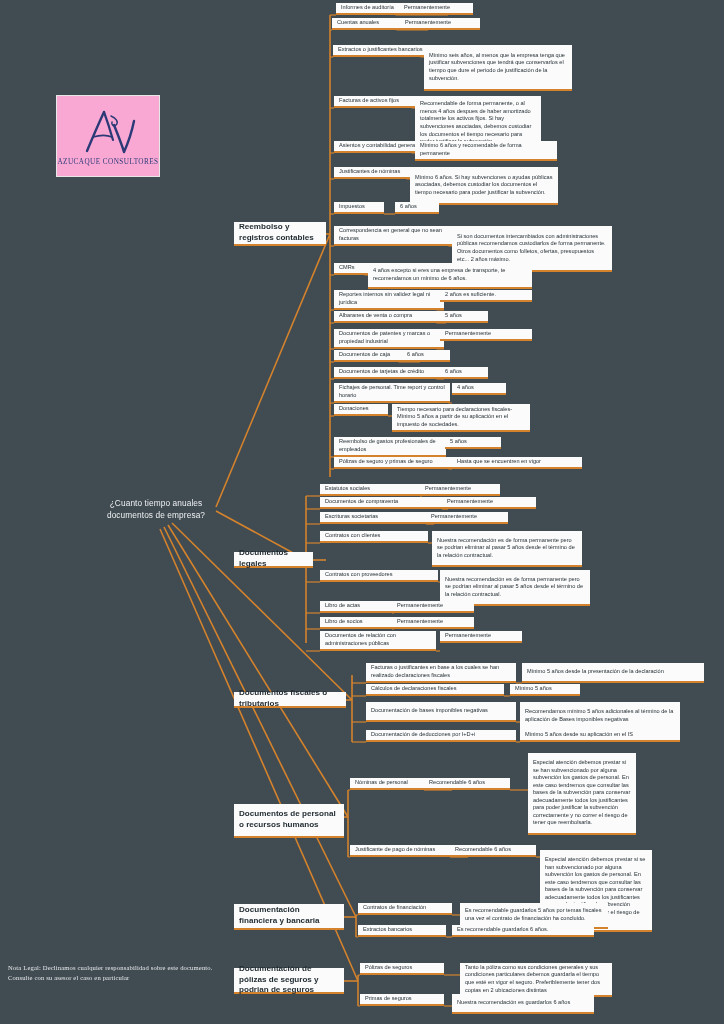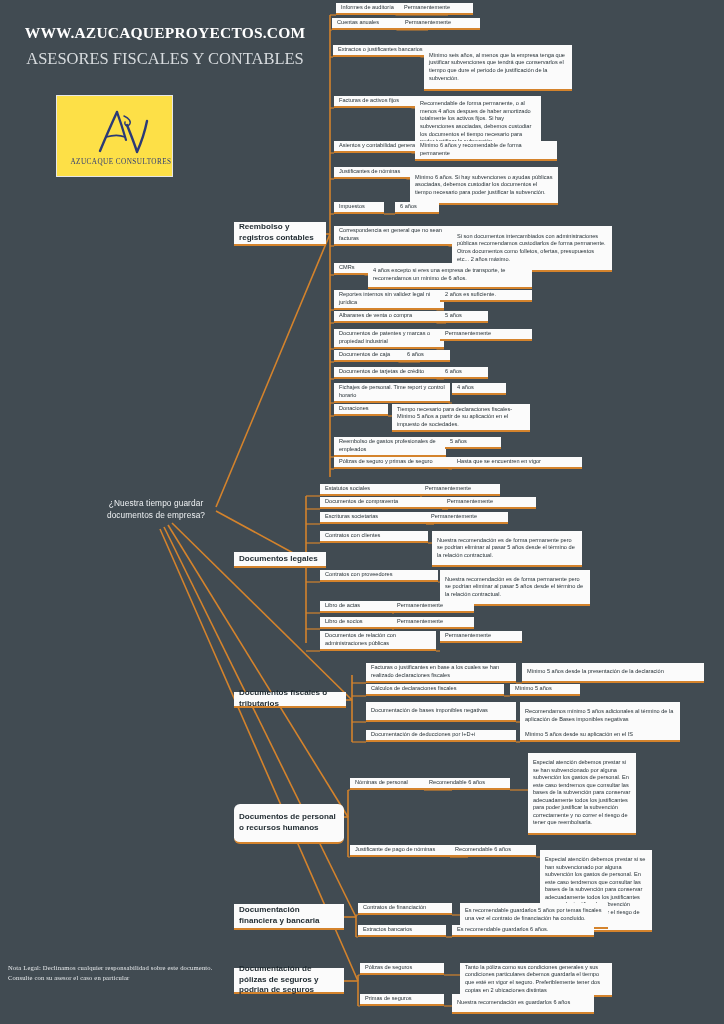--- a/index.html
+++ b/index.html
@@ -18,22 +18,22 @@
     font-family:"Liberation Serif", serif;
     font-weight:bold;font-size:15.5px;letter-spacing:.2px;
     color:#ffffff;white-space:nowrap;
   }
   .brand-sub{
     font-family:"Liberation Serif", serif;
     font-size:16.5px;color:#d8dcdf;margin-top:7px;white-space:nowrap;
   }
   .logo-box{
     position:absolute;left:56px;top:95px;width:102px;height:80px;
-    background:#fde047;border:1px solid #e6e6e6;
-    display:flex;flex-direction:column;align-items:center;justify-content:center;padding-left:13px;
+    background:#f9a8d4;border:1px solid #e6e6e6;
+    display:flex;flex-direction:column;align-items:center;justify-content:center;
   }
   .logo-mark{width:60px;height:50px;display:block;}
   .logo-name{
     font-family:"Liberation Serif", serif;
     font-size:7.2px;color:#2b3a77;letter-spacing:.45px;
     margin-top:1px;white-space:nowrap;
   }
 
   
   .legal{
@@ -67,24 +67,20 @@
     border-bottom:2px solid #d4832c;
   }
   .topic{font-size:5.6px;line-height:1.35;border-bottom:2px solid #d4832c;}
   .value{font-size:5.6px;line-height:1.35;border-bottom:2px solid #d4832c;}
 </style>
 </head>
 <body>
 
 <div id="canvas">
 
-  <div class="brand">
-    <div class="brand-url">WWW.AZUCAQUEPROYECTOS.COM</div>
-    <div class="brand-sub">ASESORES FISCALES Y CONTABLES</div>
-  </div>
 
   <div class="logo-box">
     <svg class="logo-mark" viewBox="0 0 60 50">
       <path d="M26 5 C20 18, 14 32, 9 44" stroke="#2b3a77" stroke-width="2.4" fill="none" stroke-linecap="round"></path>
       <path d="M26 5 C30 16, 33 26, 35 33" stroke="#2b3a77" stroke-width="2.2" fill="none" stroke-linecap="round"></path>
       <path d="M15 30 C22 28, 29 28, 34 30" stroke="#2b3a77" stroke-width="1.8" fill="none"></path>
       <path d="M33 9 C38 11, 41 15, 38 18 C36 20, 33 18, 34 15" stroke="#2b3a77" stroke-width="1.5" fill="none" stroke-linecap="round"></path>
       <path d="M36 18 C40 28, 44 38, 46 45 C50 36, 54 24, 56 14" stroke="#2b3a77" stroke-width="2.4" fill="none" stroke-linecap="round" stroke-linejoin="round"></path>
     </svg>
     <div class="logo-name">AZUCAQUE CONSULTORES</div>
@@ -180,21 +176,21 @@
       <polyline points="216,507 330,234" fill="none" stroke="#d4832c" stroke-width="1.6" stroke-linejoin="round"></polyline>
       <polyline points="216,511 306,560" fill="none" stroke="#d4832c" stroke-width="1.6" stroke-linejoin="round"></polyline>
       <polyline points="172,523 352,700" fill="none" stroke="#d4832c" stroke-width="1.6" stroke-linejoin="round"></polyline>
       <polyline points="168,525 348,817" fill="none" stroke="#d4832c" stroke-width="1.6" stroke-linejoin="round"></polyline>
       <polyline points="164,527 356,917" fill="none" stroke="#d4832c" stroke-width="1.6" stroke-linejoin="round"></polyline>
       <polyline points="160,529 358,981" fill="none" stroke="#d4832c" stroke-width="1.6" stroke-linejoin="round"></polyline>
     </svg>
 
   <div id="nodes">
       <div class="node root" style="left: 92px; top: 496px; width: 128px; height: 26px;">
-        <span>¿Nuestra tiempo guardar documentos de empresa?</span>
+        <span>¿Cuanto tiempo anuales documentos de empresa?</span>
       </div>
       <div class="node cat" style="left: 234px; top: 222px; width: 92px; height: 24px;">
         <span>Reembolso y registros contables</span>
       </div>
       <div class="node topic" style="left: 336px; top: 3px; width: 112px; height: 12px;">
         <span>Informes de auditoría</span>
       </div>
       <div class="node value" style="left: 399px; top: 3px; width: 74px; height: 12px;">
         <span>Permanentemente</span>
       </div>
@@ -293,21 +289,21 @@
       </div>
       <div class="node value" style="left: 445px; top: 437px; width: 56px; height: 12px;">
         <span>5 años</span>
       </div>
       <div class="node topic" style="left: 334px; top: 457px; width: 118px; height: 12px;">
         <span>Pólizas de seguro y primas de seguro</span>
       </div>
       <div class="node value" style="left: 452px; top: 457px; width: 130px; height: 12px;">
         <span>Hasta que se encuentren en vigor</span>
       </div>
-      <div class="node cat" style="left: 234px; top: 552px; width: 92px; height: 16px;">
+      <div class="node cat" style="left: 234px; top: 552px; width: 79px; height: 16px;">
         <span>Documentos legales</span>
       </div>
       <div class="node topic" style="left: 320px; top: 484px; width: 102px; height: 12px;">
         <span>Estatutos sociales</span>
       </div>
       <div class="node value" style="left: 420px; top: 484px; width: 80px; height: 12px;">
         <span>Permanentemente</span>
       </div>
       <div class="node topic" style="left: 320px; top: 497px; width: 128px; height: 12px;">
         <span>Documentos de compraventa</span>
@@ -371,21 +367,21 @@
       </div>
       <div class="node value" style="left: 520px; top: 702px; width: 160px; height: 30px;">
         <span>Recomendamos mínimo 5 años adicionales al término de la aplicación de Bases imponibles negativas</span>
       </div>
       <div class="node topic" style="left: 366px; top: 730px; width: 150px; height: 12px;">
         <span>Documentación de deducciones por I+D+i</span>
       </div>
       <div class="node value" style="left: 520px; top: 730px; width: 160px; height: 12px;">
         <span>Mínimo 5 años desde su aplicación en el IS</span>
       </div>
-      <div class="node cat" style="left: 234px; top: 804px; width: 110px; height: 40px; border-radius: 6px;">
+      <div class="node cat" style="left: 234px; top: 804px; width: 110px; height: 34px;">
         <span>Documentos de personal o recursos humanos</span>
       </div>
       <div class="node topic" style="left: 350px; top: 778px; width: 102px; height: 12px;">
         <span>Nóminas de personal</span>
       </div>
       <div class="node value" style="left: 424px; top: 778px; width: 86px; height: 12px;">
         <span>Recomendable 6 años</span>
       </div>
       <div class="node value" style="left: 528px; top: 753px; width: 108px; height: 82px;">
         <span>Especial atención debemos prestar si se han subvencionado por alguna subvención los gastos de personal. En este caso tendremos que consultar las bases de la subvención para conservar adecuadamente todos los justificantes para poder justificar la subvención correctamente y no correr el riesgo de tener que reembolsarla.</span>

